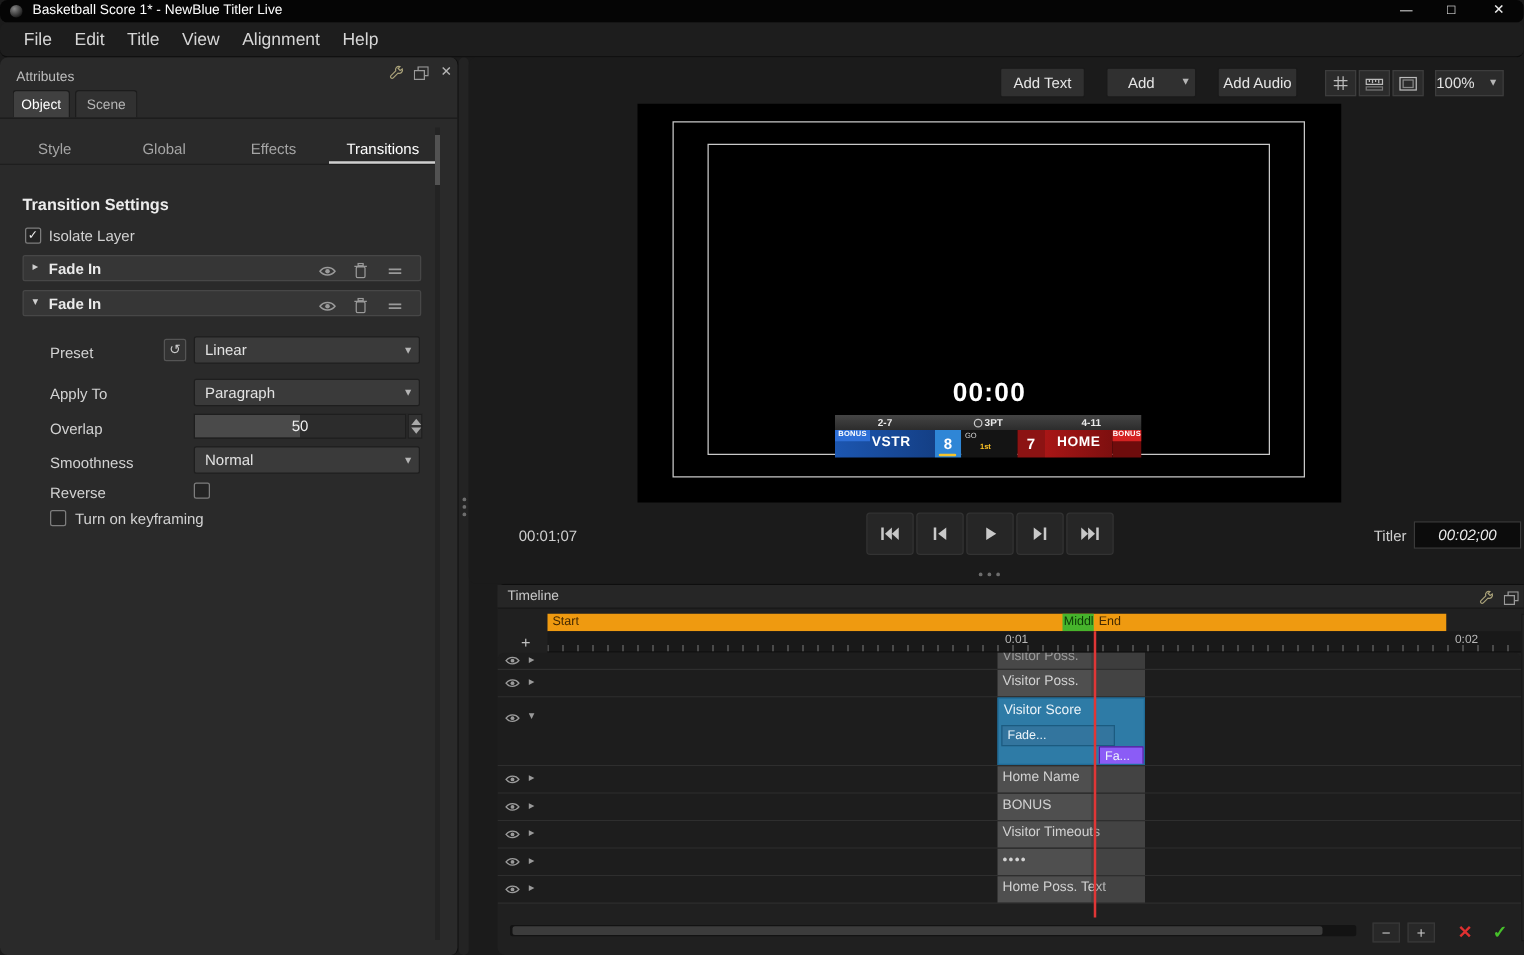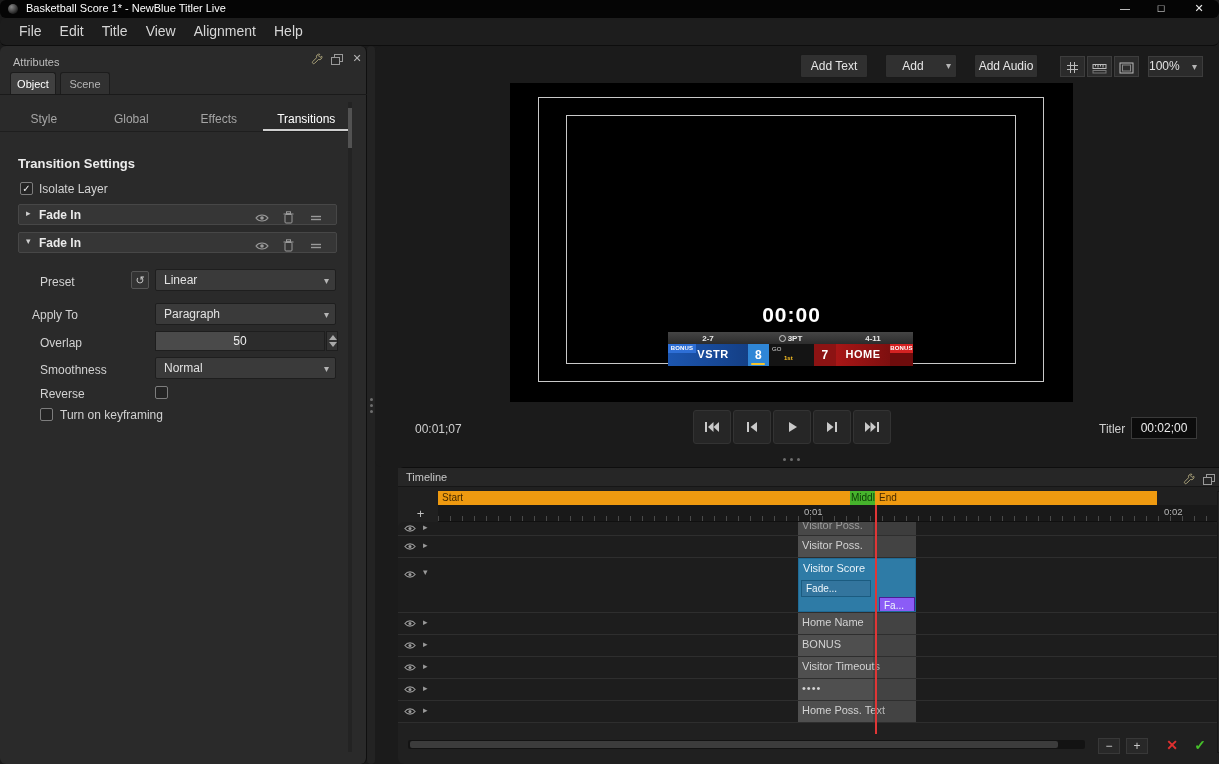--- a/index.html
+++ b/index.html
@@ -89,22 +89,22 @@
   .sb { position:absolute; top:0; height:22px; }
   .sb-txt { position:absolute; width:100%; text-align:center; top:4px; font-size:11px;
             font-weight:bold; color:#fff; letter-spacing:0.5px; }
   .bonus { position:absolute; top:0; height:9px; font-size:6px; font-weight:bold; color:#fff;
            text-align:center; line-height:9px; letter-spacing:0.2px; }
 
   
   .tc-text { position:absolute; font-size:12px; color:#cfcfcf; }
   .tbtn { width:38px; height:34px; background:#262626; border:1px solid #333; border-radius:3px;
           display:flex; align-items:center; justify-content:center; }
-  .tc-box { position:absolute; width:66px; height:22px; background:#0c0c0c; border:1px solid #3a3a3a;
-            color:#ececec; font-size:12px; text-align:center; line-height:20px; }
+  .tc-box { position:absolute; width:86px; height:22px; background:#0c0c0c; border:1px solid #3a3a3a;
+            color:#ececec; font-size:12px; text-align:center; line-height:20px;font-style:italic; }
 
   
   .tl-panel { background:#202020; border-top:1px solid #0e0e0e;margin-left:23px; }
   .tl-head { position:absolute; left:0; top:0; width:844px; height:19px; background:#262626;
              border-bottom:1px solid #161616; }
   .tl-title { position:absolute; left:8px; top:3px; font-size:11px; color:#c8c8c8; }
   .markerbar { position:absolute; left:40px; top:23px; width:719px; height:14px; background:#ef9a10; }
   .mk-txt { position:absolute; top:1px; font-size:10px; color:#452a00; }
   .mk-mid { position:absolute; left:412px; top:0; width:25px; height:14px; background:#46b42c;
             overflow:hidden; white-space:nowrap; font-size:10px; color:#0c3a06; padding-left:1px; line-height:14px; }
@@ -243,21 +243,21 @@
       </span>
     </div>
 
     <span class="flabel" style="left:40px;top:229px">Preset</span>
     <span class="abs" style="left:131px;top:225px;width:18px;height:18px;background:#333;border:1px solid #555;border-radius:2px;text-align:center;line-height:16px;font-size:11px;color:#ccc">↺</span>
     <div class="dd" style="left:155px;top:223px;width:181px">
       <span>Linear</span>
       <span class="chev">▾</span>
     </div>
 
-    <span class="flabel" style="left:32px;top:262px">Apply To</span>
+    <span class="flabel" style="left:40px;top:262px">Apply To</span>
     <div class="dd" style="left:155px;top:257px;width:181px">
       <span>Paragraph</span>
       <span class="chev">▾</span>
     </div>
 
     <span class="flabel" style="left:40px;top:290px">Overlap</span>
     <div class="spinbox" style="top:285px">
       <div class="spinfill"></div>
       <div class="spinval">50</div>
     </div>
@@ -465,21 +465,21 @@
       <div class="trow" style="top:36px;height:55px">
         <span class="gutter-eye" style="top:12px;margin-top:0">
           <svg width="12" height="9" viewBox="0 0 14 10">
               <path d="M1 5C4 1 10 1 13 5 10 9 4 9 1 5Z" fill="none" stroke="#9a9a9a" stroke-width="1.3"></path>
               <circle cx="7" cy="5" r="1.8" fill="#9a9a9a"></circle>
             </svg>
         </span>
         <span class="gutter-tri" style="top:9px;margin-top:0">▾</span>
         <div class="clip" style="background:#2e7ba6;border:1px solid #1f6b96">
           <span class="clipname" style="color:#e8f2f8">Visitor Score</span>
-          <div class="subclip" style="left:2px;top:21px;width:70px;height:17px;background:#33759e;border:1px solid #1b5b80">Fade...</div>
+          <div class="subclip" style="left:2px;top:21px;width:91px;height:17px;background:#33759e;border:1px solid #1b5b80">Fade...</div>
           <div class="subclip" style="left:80px;top:38px;width:36px;height:17px;background:#8b5cf6;border:1px solid #4c1d95">Fa...</div>
         </div>
       </div>
 
       <div class="trow" style="top:91px;height:22px">
         <span class="gutter-eye">
           <svg width="12" height="9" viewBox="0 0 14 10">
               <path d="M1 5C4 1 10 1 13 5 10 9 4 9 1 5Z" fill="none" stroke="#9a9a9a" stroke-width="1.3"></path>
               <circle cx="7" cy="5" r="1.8" fill="#9a9a9a"></circle>
             </svg>

